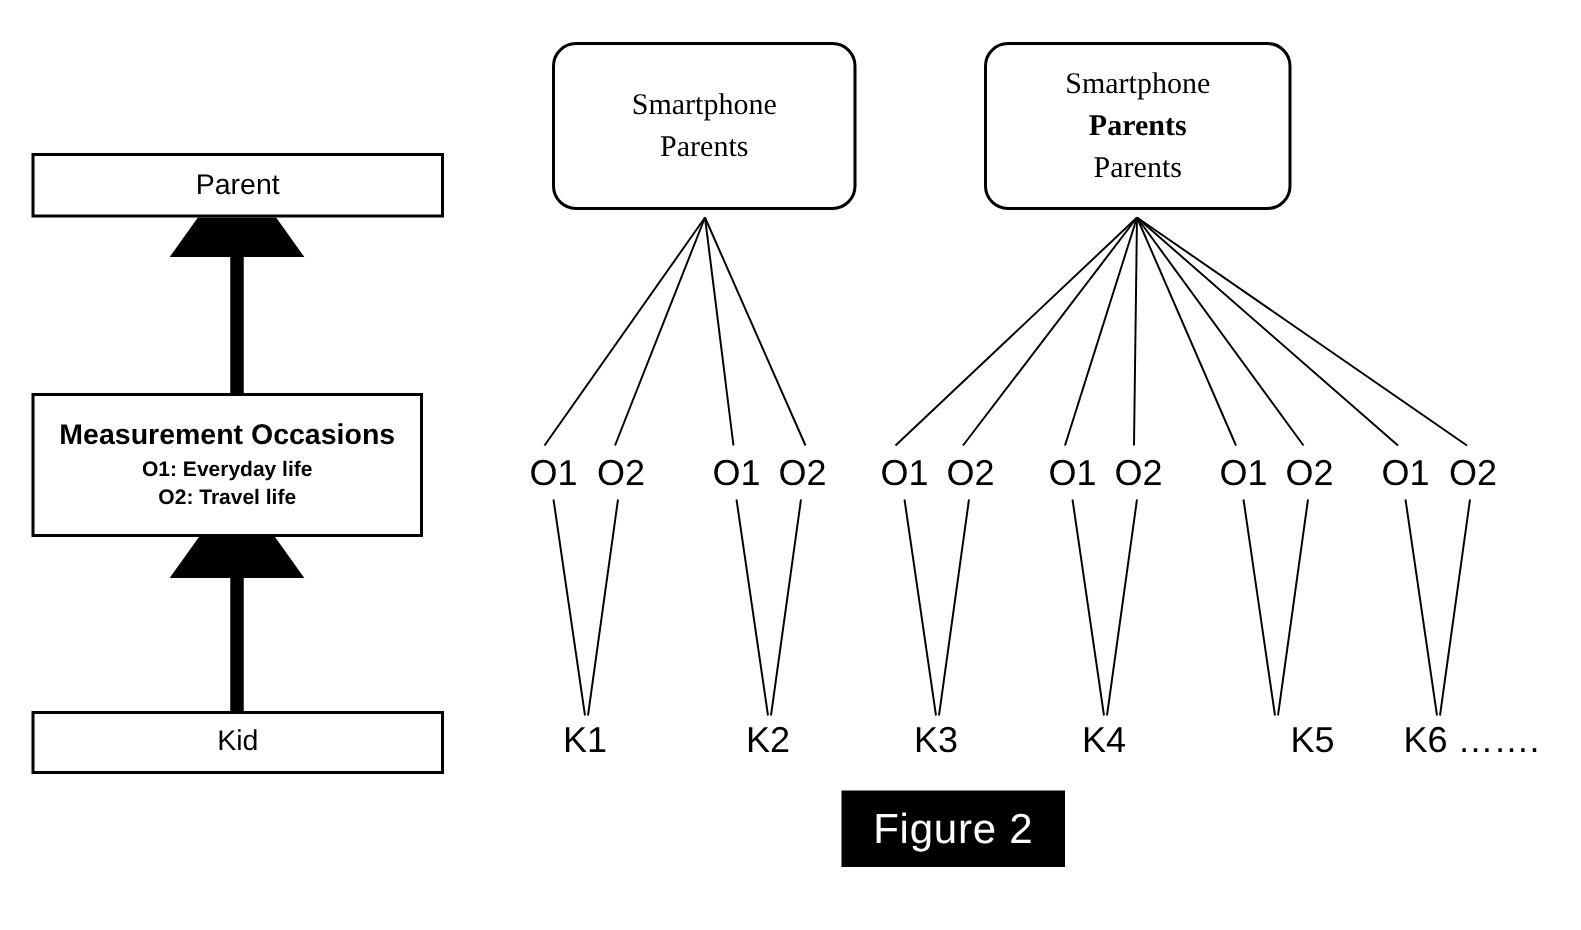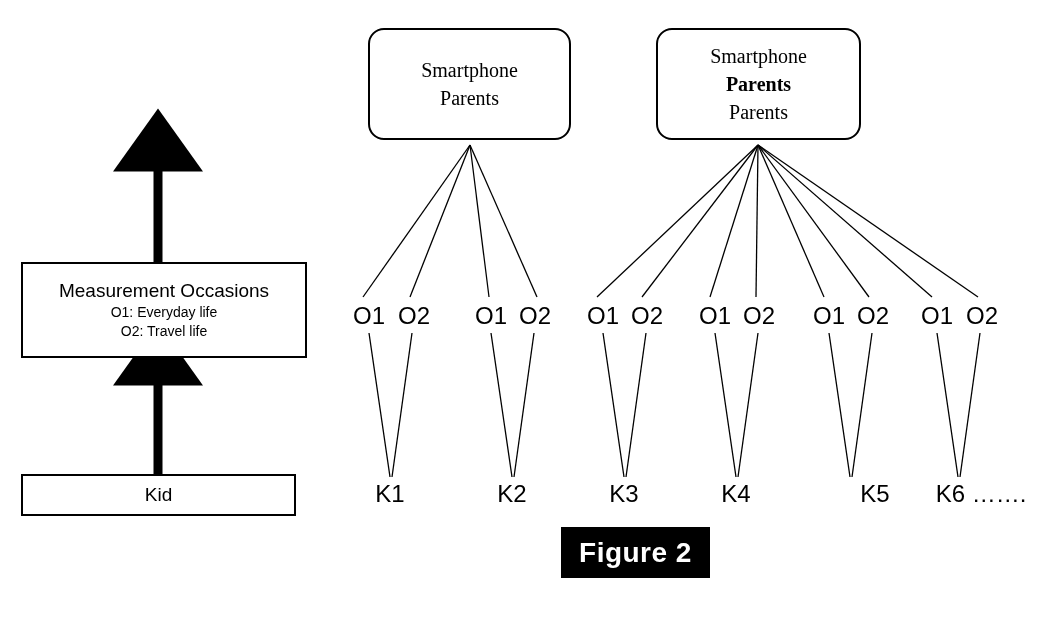--- a/index.html
+++ b/index.html
@@ -44,21 +44,21 @@
     font-size: 19px;
     line-height: 24px;
     white-space: nowrap;
   }
   .lbox-sub {
     font-size: 14px;
     line-height: 19px;
     white-space: nowrap;
   }
   #box-parent  { left: 21px;  top: 102px; width: 275px; height: 43px; }
-  #box-measure { left: 21px;  top: 262px; width: 286px; height: 96px; }
+  #box-measure { left: 21px;  top: 262px; width: 261px; height: 96px; font-weight: bold; }
   #box-kid     { left: 21px;  top: 474px; width: 275px; height: 42px; }
 
   
   .gbox {
     position: absolute;
     box-sizing: border-box;
     border: 2px solid #000000;
     border-radius: 16px;
     background: #ffffff;
     display: flex;
@@ -88,21 +88,21 @@
   
   #figure-caption {
     position: absolute;
     left: 561px;
     top: 527px;
     width: 149px;
     height: 51px;
     background: #000000;
     color: #ffffff;
     font-size: 28px;
-    font-weight: bold;
+    font-weight: normal;
     display: flex;
     align-items: center;
     justify-content: center;
     letter-spacing: 0.5px;
   }
 </style>
 </head>
 <body>
 
 <div id="canvas">
@@ -151,20 +151,23 @@
       <line x1="758" y1="333" x2="738" y2="477"></line>
 
       <line x1="829" y1="333" x2="850" y2="477"></line>
       <line x1="872" y1="333" x2="852" y2="477"></line>
 
       <line x1="937" y1="333" x2="958" y2="477"></line>
       <line x1="980" y1="333" x2="960" y2="477"></line>
     </g>
   </svg>
 
+  <div class="lbox" id="box-parent">
+    <div class="lbox-title">Parent</div>
+  </div>
 
   <div class="lbox" id="box-measure">
     <div class="lbox-title">Measurement Occasions</div>
     <div class="lbox-sub">O1: Everyday life</div>
     <div class="lbox-sub">O2: Travel life</div>
   </div>
 
   <div class="lbox" id="box-kid">
     <div class="lbox-title">Kid</div>
   </div>

